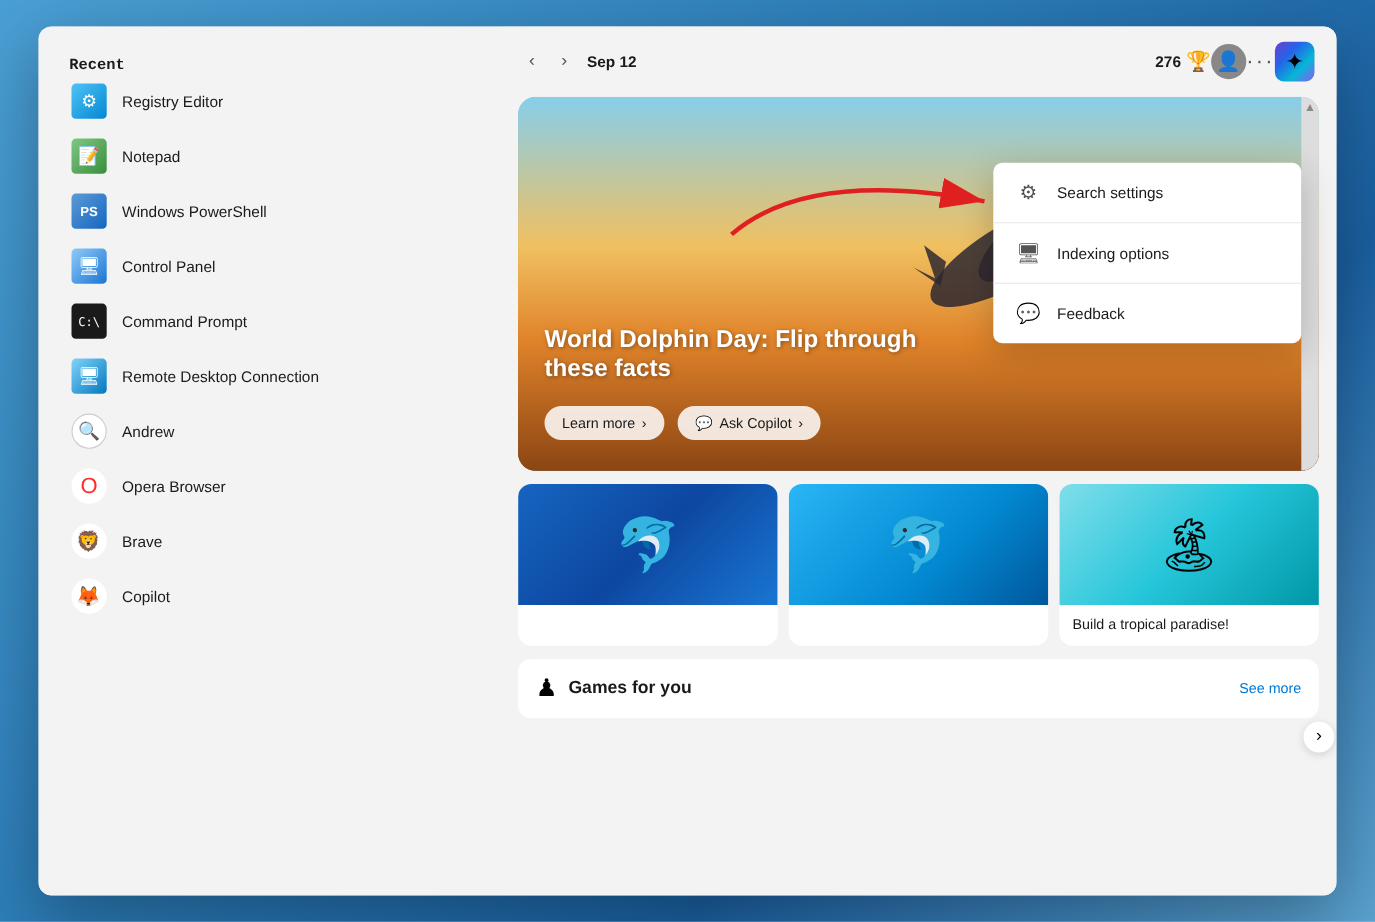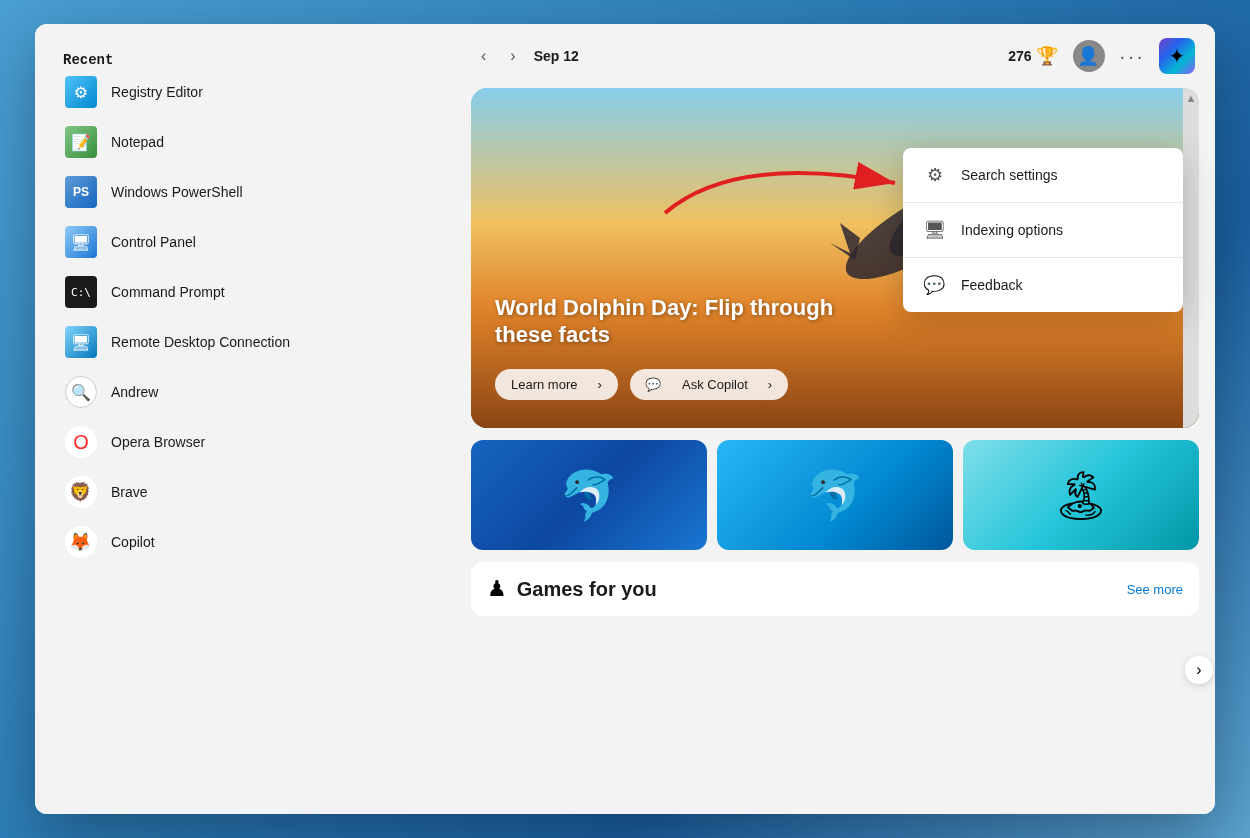--- a/index.html
+++ b/index.html
@@ -109,21 +109,20 @@
     .date-label {
       font-size: 14px;
       font-weight: 600;
       color: #1a1a1a;
       flex: 1;
     }
 
     .topbar-right {
       display: flex;
       align-items: center;
-      gap: 14px;
     }
 
     .points-badge {
       display: flex;
       align-items: center;
       gap: 5px;
       font-size: 14px;
       font-weight: 600;
       color: #1a1a1a;
     }
@@ -228,21 +227,21 @@
     .hero-btn {
       background: rgba(255,255,255,0.85);
       border: none;
       border-radius: 20px;
       padding: 8px 16px;
       font-size: 13px;
       font-weight: 500;
       cursor: pointer;
       display: flex;
       align-items: center;
-      gap: 20px;
+      gap: 6px;
       color: #1a1a1a;
     }
 
     
     .cards-row {
       display: flex;
       gap: 10px;
       flex-shrink: 0;
     }
 
@@ -300,21 +299,21 @@
       flex-shrink: 0;
     }
 
     .games-left {
       display: flex;
       align-items: center;
       gap: 10px;
     }
 
     .games-icon { font-size: 22px; }
-    .games-title { font-size: 20px; font-weight: 600; color: #1a1a1a; }
+    .games-title { font-size: 16px; font-weight: 600; color: #1a1a1a; }
     .see-more { font-size: 13px; color: #0078d4; cursor: pointer; }
 
     
     .dropdown-menu {
       position: absolute;
       top: 60px;
       right: 32px;
       background: white;
       border-radius: 8px;
       box-shadow: 0 8px 32px rgba(0,0,0,0.2);
@@ -499,20 +498,21 @@
         </div>
         <div class="small-card">
           <div class="card-img card-img-dolphin2">
             <span style="font-size:48px;">🐬</span>
           </div>
         </div>
         <div class="small-card">
           <div class="card-img card-img-tropical">
             <span style="font-size:48px;">🏝</span>
           </div>
+          <div class="card-label">Build a tropical paradise!</div>
         </div>
 
         <div style="position:absolute;right:2px;bottom:130px;background:white;border-radius:50%;width:28px;height:28px;display:flex;align-items:center;justify-content:center;box-shadow:0 2px 8px rgba(0,0,0,0.15);cursor:pointer;">›</div>
       </div>
 
       <div class="games-row">
         <div class="games-left">
           <span class="games-icon">♟</span>
           <span class="games-title">Games for you</span>
         </div>

